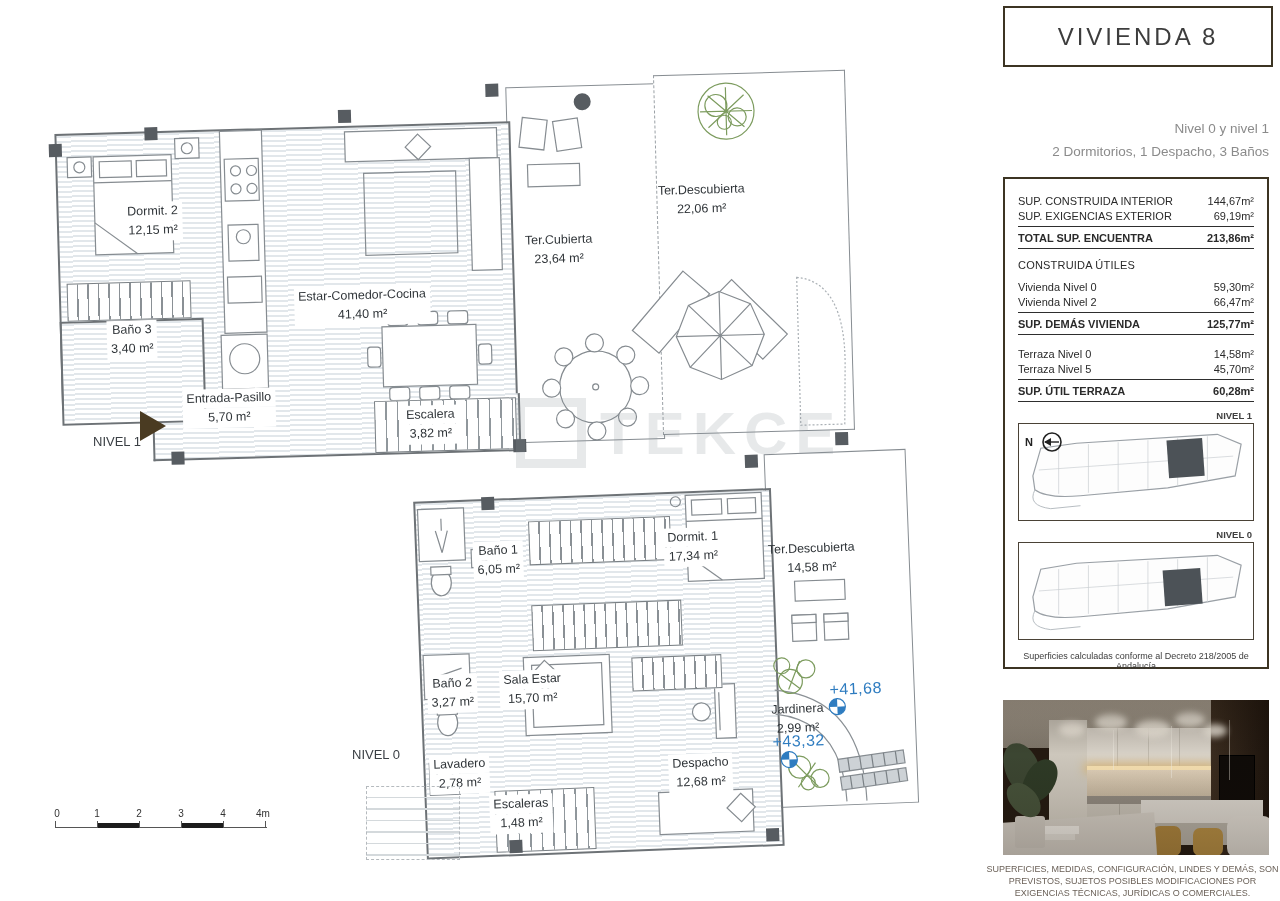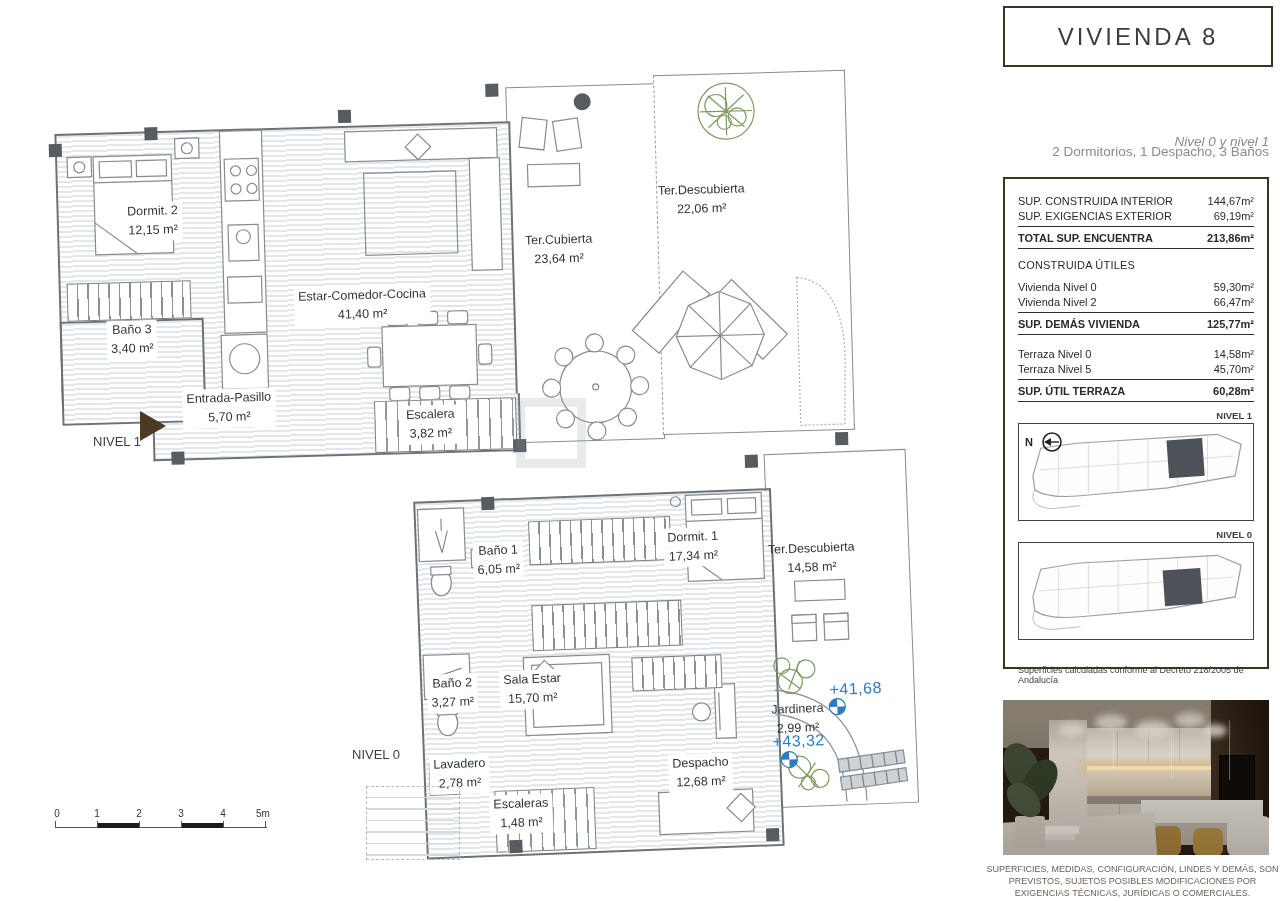--- a/index.html
+++ b/index.html
@@ -47,21 +47,21 @@
   .panel{position:absolute;left:1003px;top:177px;width:266px;height:492px;border:2px solid #3c3423;
       box-sizing:border-box;padding:14px 13px 8px 13px;font-size:11px;color:#2a2a2a;}
   .arow{display:flex;justify-content:space-between;padding:1.5px 0;}
   .arow.b{font-weight:bold;}
   .rule{border-top:1.5px solid #2e2e2e;margin:3px 0;}
   .sect{margin:10px 0 8px 0;letter-spacing:.2px;}
   .mini-label{text-align:right;font-size:9.5px;font-weight:bold;color:#3f3f3f;margin:8px 2px 2px 0;}
   .sitebox{border:1.5px solid #4a4236;height:96px;position:relative;background:#fff;}
   .north{position:absolute;left:6px;top:6px;display:flex;align-items:center;gap:2px;
       font-size:11px;font-weight:bold;color:#222;z-index:2;}
-  .footnote{text-align:left;font-size:9px;color:#3c3c3c;margin-top:25px;}
+  .footnote{text-align:center;font-size:9px;color:#3c3c3c;margin-top:11px;}
   
   .photo{position:absolute;left:1003px;top:700px;width:266px;height:155px;background:#241a11;overflow:hidden;}
   .photo div{position:absolute;}
   .cloud{position:absolute;background:rgba(243,237,226,.85);border-radius:50%;filter:blur(3px);}
   .shade{position:absolute;inset:0;background:linear-gradient(180deg,rgba(25,16,8,.30),rgba(25,16,8,0) 35%,rgba(25,16,8,.22) 100%);}
   .disclaimer{position:absolute;left:985px;top:863px;width:295px;text-align:center;
       font-size:9px;line-height:1.35;color:#6b6158;}
 </style>
 </head>
 <body>
@@ -322,45 +322,46 @@
   <div class="elev" style="left:388px;top:290px;">+43,32</div>
 </div>
 
 <div class="nivel-label" style="left:352px;top:747px;">NIVEL 0</div>
 
 <div class="abs" style="left:366px;top:786px;width:92px;height:72px;border:1.5px dashed #b5babe;
             background:repeating-linear-gradient(180deg,transparent 0 10px,#d4d9dc 10px 11.5px);"></div>
 
 <div class="wm">
   <div class="wm-box"></div>
+  <div class="wm-text">TEKCE</div>
 </div>
 
 <div class="scalebar">
   <span class="sb-num" style="left:2px;">0</span>
   <span class="sb-num" style="left:42px;">1</span>
   <span class="sb-num" style="left:84px;">2</span>
   <span class="sb-num" style="left:126px;">3</span>
   <span class="sb-num" style="left:168px;">4</span>
-  <span class="sb-num" style="left:208px;">5m</span>
+  <span class="sb-num" style="left:208px;">4m</span>
   <div class="sb-line"></div>
   <div class="sb-seg" style="left:42px;"></div>
   <div class="sb-seg" style="left:126px;"></div>
   <div class="sb-tick" style="left:0;"></div>
     <div class="sb-tick" style="left:42px;"></div>
   <div class="sb-tick" style="left:84px;"></div>
     <div class="sb-tick" style="left:126px;"></div>
   <div class="sb-tick" style="left:168px;"></div>
     <div class="sb-tick" style="left:210px;"></div>
 </div>
 
 <div class="titlebox">
   <span>VIVIENDA 8</span>
 </div>
 
-<div class="sub" style="top:134px;font-style:italic;">Nivel 0 y nivel 1</div>
+<div class="sub" style="top:121px;">Nivel 0 y nivel 1</div>
 <div class="sub" style="top:144px;">2 Dormitorios, 1 Despacho, 3 Baños</div>
 
 <div class="panel">
   <div class="arow">
     <span>SUP. CONSTRUIDA INTERIOR</span>
     <span>144,67m²</span>
   </div>
   <div class="arow">
     <span>SUP. EXIGENCIAS EXTERIOR</span>
     <span>69,19m²</span>

